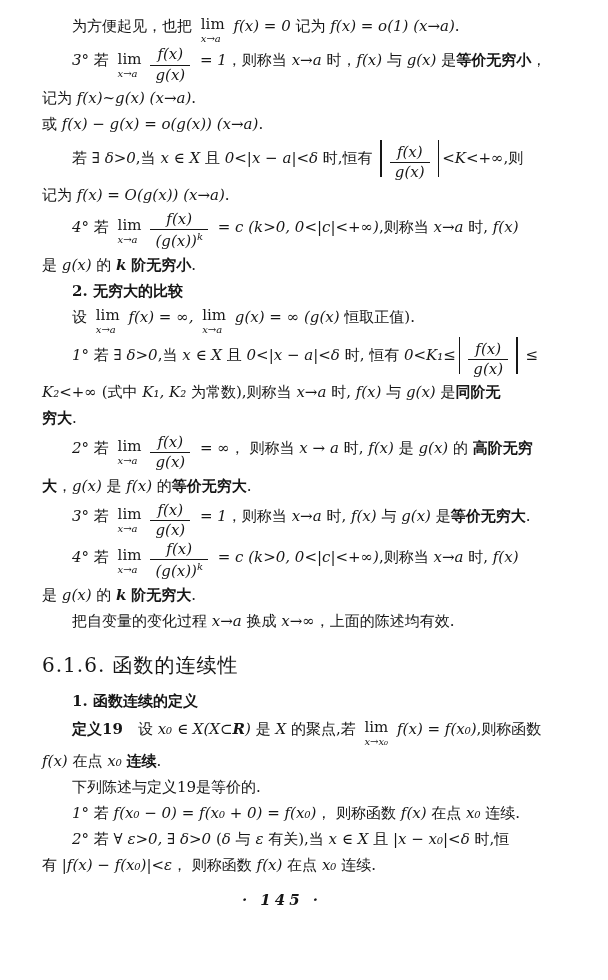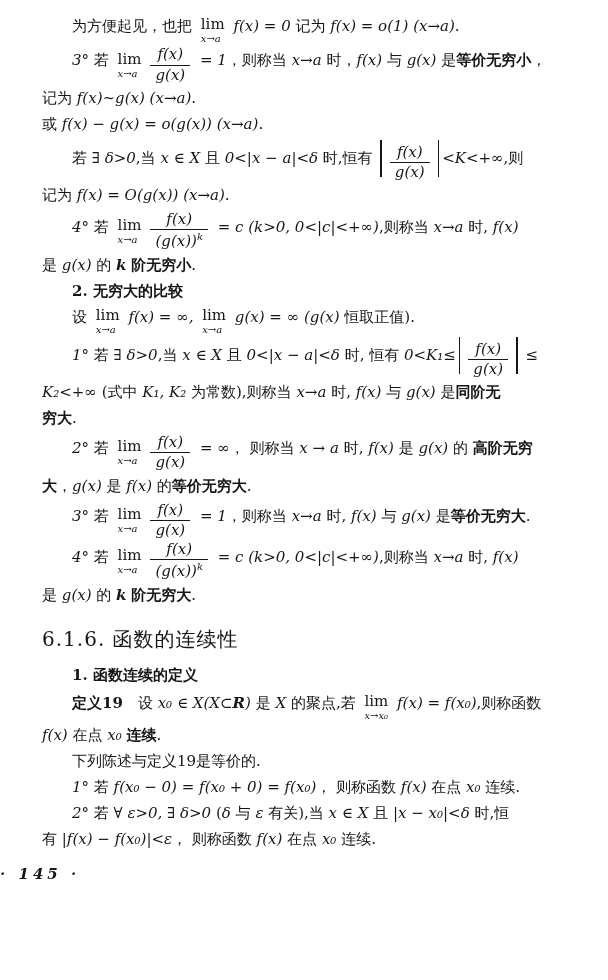--- a/index.html
+++ b/index.html
@@ -23,21 +23,21 @@
   .frac sup{font-size:10px;font-style:italic;}
   
   .lim{display:inline-block;vertical-align:-0.75em;
        line-height:1;margin:0 4px;text-indent:0;}
   .lim .limword{display:block;font-style:normal;}
   .lim .limsub{display:block;font-size:10px;margin-top:2px;}
   
   .bigbar{display:inline-block;width:1.5px;height:2.5em;background:#161616;
           vertical-align:middle;margin:0 3px;}
   .heading{font-size:20px;letter-spacing:1px;margin:16px 0 10px;line-height:1.4;}
-  .pagenum{text-align:left;font-weight:bold;font-style:italic;
+  .pagenum{text-align:center;font-weight:bold;font-style:italic;
            letter-spacing:4px;padding:12px 44px 0 0;font-size:15px;}
 </style>
 </head>
 <body>
 
 <div class="page">
     <div class="line ind"><span>为方便起见，也把 </span><span class="lim"><span class="limword">lim</span><span class="limsub m">x→a</span></span><span class="m"> f(x) = 0 </span><span>记为 </span><span class="m">f(x) = o(1) (x→a)</span><span>.</span></div>
     <div class="line ind tall"><span class="m">3°</span><span> 若 </span><span class="lim"><span class="limword">lim</span><span class="limsub m">x→a</span></span><span class="frac"><span class="num m">f(x)</span><span class="den m">g(x)</span></span><span class="m"> = 1</span><span>，则称当 </span><span class="m">x→a</span><span> 时，</span><span class="m">f(x)</span><span> 与 </span><span class="m">g(x)</span><span> 是</span><span class="b">等价无穷小</span><span>，</span></div>
     <div class="line"><span>记为 </span><span class="m">f(x)~g(x) (x→a)</span><span>.</span></div>
     <div class="line"><span>或 </span><span class="m">f(x) − g(x) = o(g(x)) (x→a)</span><span>.</span></div>
@@ -48,20 +48,21 @@
     <div class="line ind"><span class="b">2. 无穷大的比较</span></div>
     <div class="line ind"><span>设 </span><span class="lim"><span class="limword">lim</span><span class="limsub m">x→a</span></span><span class="m"> f(x) = ∞, </span><span class="lim"><span class="limword">lim</span><span class="limsub m">x→a</span></span><span class="m"> g(x) = ∞ (g(x)</span><span> 恒取正值).</span></div>
     <div class="line ind tall"><span class="m">1°</span><span> 若 </span><span class="m">∃ δ&gt;0</span><span>,当 </span><span class="m">x ∈ X</span><span> 且 </span><span class="m">0&lt;|x − a|&lt;δ</span><span> 时, 恒有 </span><span class="m">0&lt;K₁≤</span><span class="bigbar"></span><span class="frac"><span class="num m">f(x)</span><span class="den m">g(x)</span></span><span class="bigbar"></span><span class="m"> ≤</span></div>
     <div class="line"><span class="m">K₂&lt;+∞</span><span> (式中 </span><span class="m">K₁, K₂</span><span> 为常数),则称当 </span><span class="m">x→a</span><span> 时, </span><span class="m">f(x)</span><span> 与 </span><span class="m">g(x)</span><span> 是</span><span class="b">同阶无</span></div>
     <div class="line"><span class="b">穷大</span><span>.</span></div>
     <div class="line ind tall"><span class="m">2°</span><span> 若 </span><span class="lim"><span class="limword">lim</span><span class="limsub m">x→a</span></span><span class="frac"><span class="num m">f(x)</span><span class="den m">g(x)</span></span><span class="m"> = ∞</span><span>， 则称当 </span><span class="m">x → a</span><span> 时, </span><span class="m">f(x)</span><span> 是 </span><span class="m">g(x)</span><span> 的 </span><span class="b">高阶无穷</span></div>
     <div class="line"><span class="b">大</span><span>，</span><span class="m">g(x)</span><span> 是 </span><span class="m">f(x)</span><span> 的</span><span class="b">等价无穷大</span><span>.</span></div>
     <div class="line ind tall"><span class="m">3°</span><span> 若 </span><span class="lim"><span class="limword">lim</span><span class="limsub m">x→a</span></span><span class="frac"><span class="num m">f(x)</span><span class="den m">g(x)</span></span><span class="m"> = 1</span><span>，则称当 </span><span class="m">x→a</span><span> 时, </span><span class="m">f(x)</span><span> 与 </span><span class="m">g(x)</span><span> 是</span><span class="b">等价无穷大</span><span>.</span></div>
     <div class="line ind tall"><span class="m">4°</span><span> 若 </span><span class="lim"><span class="limword">lim</span><span class="limsub m">x→a</span></span><span class="frac"><span class="num m">f(x)</span><span class="den m">(g(x))<sup>k</sup></span></span><span class="m"> = c (k&gt;0, 0&lt;|c|&lt;+∞)</span><span>,则称当 </span><span class="m">x→a</span><span> 时, </span><span class="m">f(x)</span></div>
     <div class="line"><span>是 </span><span class="m">g(x)</span><span> 的 </span><span class="m b">k</span><span> </span><span class="b">阶无穷大</span><span>.</span></div>
+    <div class="line ind"><span>把自变量的变化过程 </span><span class="m">x→a</span><span> 换成 </span><span class="m">x→∞</span><span>，上面的陈述均有效.</span></div>
     <div class="line heading"><span>6.1.6. 函数的连续性</span></div>
     <div class="line ind"><span class="b">1. 函数连续的定义</span></div>
     <div class="line ind tall"><span class="b">定义19</span><span>　设 </span><span class="m">x₀ ∈ X(X⊂</span><span class="m b">R</span><span class="m">)</span><span> 是 </span><span class="m">X</span><span> 的聚点,若 </span><span class="lim"><span class="limword">lim</span><span class="limsub m">x→x₀</span></span><span class="m"> f(x) = f(x₀)</span><span>,则称函数</span></div>
     <div class="line"><span class="m">f(x)</span><span> 在点 </span><span class="m">x₀</span><span> </span><span class="b">连续</span><span>.</span></div>
     <div class="line ind"><span>下列陈述与定义19是等价的.</span></div>
     <div class="line ind"><span class="m">1°</span><span> 若 </span><span class="m">f(x₀ − 0) = f(x₀ + 0) = f(x₀)</span><span>， 则称函数 </span><span class="m">f(x)</span><span> 在点 </span><span class="m">x₀</span><span> 连续.</span></div>
     <div class="line ind"><span class="m">2°</span><span> 若 </span><span class="m">∀ ε&gt;0, ∃ δ&gt;0</span><span> (</span><span class="m">δ</span><span> 与 </span><span class="m">ε</span><span> 有关),当 </span><span class="m">x ∈ X</span><span> 且 </span><span class="m">|x − x₀|&lt;δ</span><span> 时,恒</span></div>
     <div class="line"><span>有 </span><span class="m">|f(x) − f(x₀)|&lt;ε</span><span>， 则称函数 </span><span class="m">f(x)</span><span> 在点 </span><span class="m">x₀</span><span> 连续.</span></div>
   </div>
 

